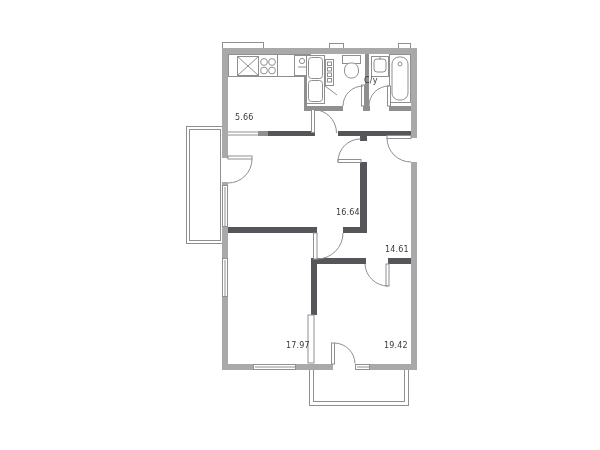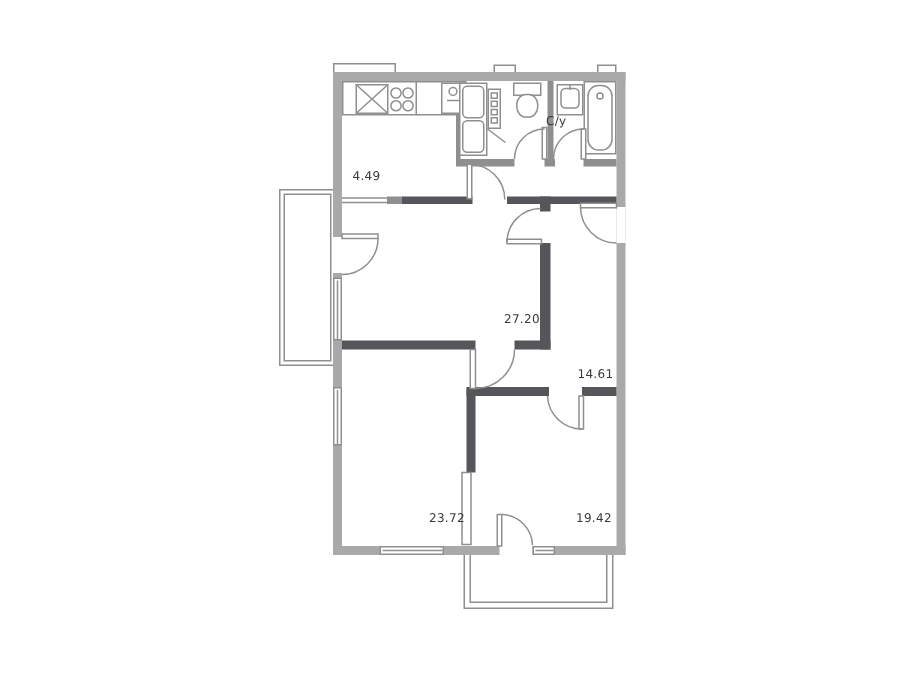--- a/index.html
+++ b/index.html
@@ -187,19 +187,19 @@
     </g>
     <g>
       <rect class="leaf" x="331.5" y="343" width="3" height="21"></rect>
       <path class="ln" d="M334.5,343 A21,21 0 0 1 355,363.5"></path>
     </g>
     <g>
       <rect class="leaf" x="308" y="315" width="6" height="48"></rect>
     </g>
   </svg>
 
-  <div class="lbl" style="left:235px;top:113px">4.49</div>
+  <div class="lbl" style="left:235px;top:113px">5.66</div>
   <div class="lbl" style="left:364px;top:76px">С/у</div>
-  <div class="lbl" style="left:336px;top:208px">27.20</div>
+  <div class="lbl" style="left:336px;top:208px">16.64</div>
   <div class="lbl" style="left:385px;top:245px">14.61</div>
-  <div class="lbl" style="left:286px;top:341px">23.72</div>
+  <div class="lbl" style="left:286px;top:341px">17.97</div>
   <div class="lbl" style="left:384px;top:341px">19.42</div>
 </div>
 
 </body></html>

